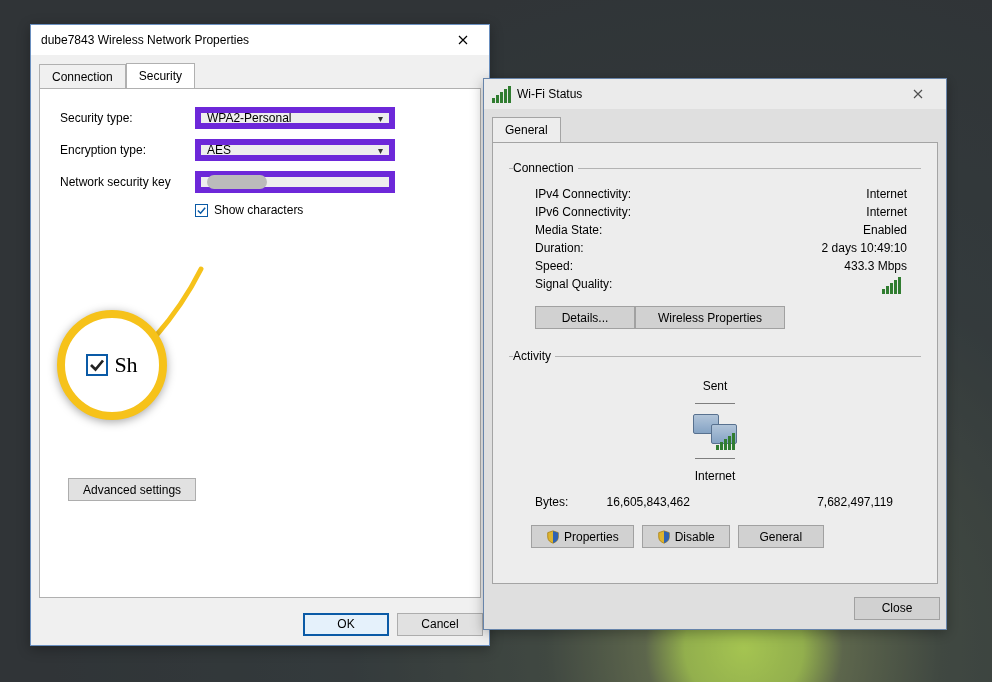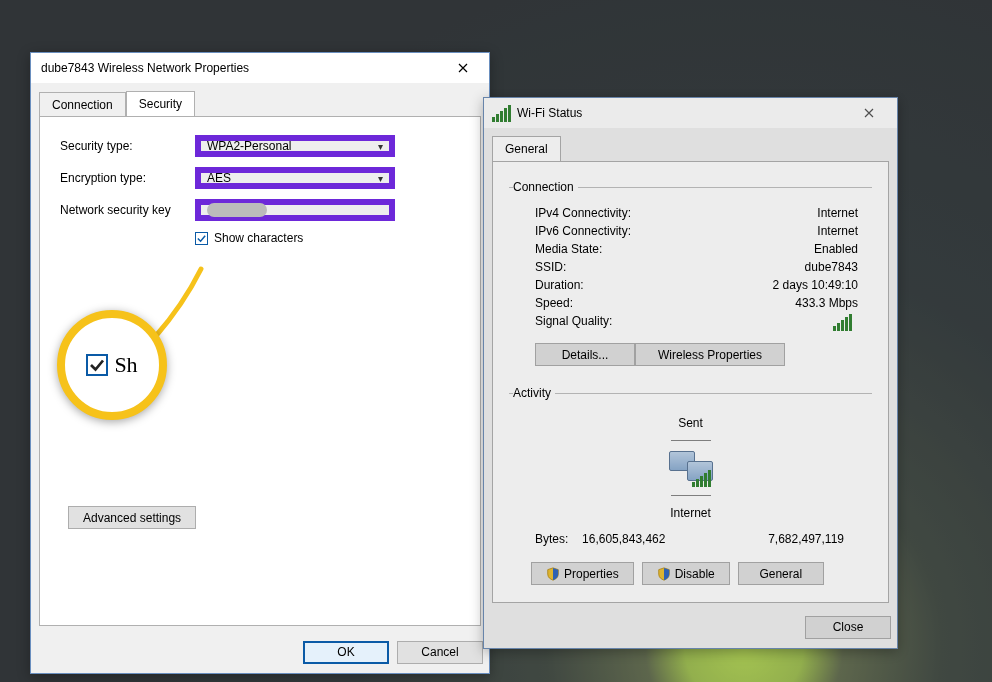--- a/index.html
+++ b/index.html
@@ -20,21 +20,20 @@
     inset: 0;
     background: rgba(128,128,128,0.35);
     pointer-events: none;
   }
 
   .dialog {
     position: absolute;
     background: #f0f0f0;
     border: 1px solid #6a8fbf;
     box-shadow: 0 3px 12px rgba(0,0,0,0.3);
-    margin-top: 28px;
   }
   .dialog.muted { filter: brightness(0.93) grayscale(0.15); }
 
   .titlebar {
     display: flex;
     align-items: center;
     height: 30px;
     padding: 0 6px 0 10px;
     background: #fff;
     font-size: 12px;
@@ -318,21 +317,21 @@
 
 <div class="callout">
   <span class="checkbox big">
     <svg viewBox="0 0 12 12">
         <path d="M2 6 L5 9 L10 3" stroke="#222" stroke-width="1.8" fill="none"></path>
       </svg>
   </span>
   <span>Sh</span>
 </div>
 
-<div class="dialog muted" style="left:483px; top:69px; width:415px; height:552px;">
+<div class="dialog muted" style="left:483px; top:78px; width:464px; height:552px;">
   <div class="status-title">
     <span class="sigbars">
       <span></span>
         <span></span>
         <span></span>
         <span></span>
         <span></span>
     </span>
     <span style="flex:1">Wi-Fi Status</span>
     <span class="close-x">
@@ -353,24 +352,20 @@
           <span>IPv4 Connectivity:</span>
           <span>Internet</span>
         </div>
       <div class="kv">
           <span>IPv6 Connectivity:</span>
           <span>Internet</span>
         </div>
       <div class="kv">
           <span>Media State:</span>
           <span>Enabled</span>
-        </div>
-      <div class="kv">
-          <span>SSID:</span>
-          <span>dube7843</span>
         </div>
       <div class="kv">
           <span>Duration:</span>
           <span>2 days 10:49:10</span>
         </div>
       <div class="kv">
           <span>Speed:</span>
           <span>433.3 Mbps</span>
         </div>
       <div class="kv">

